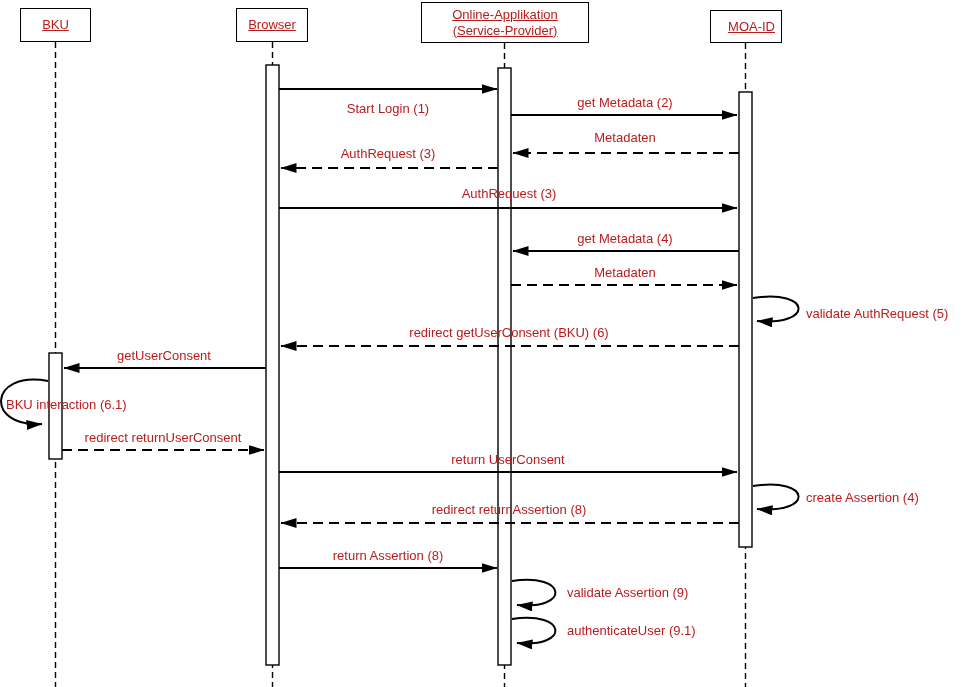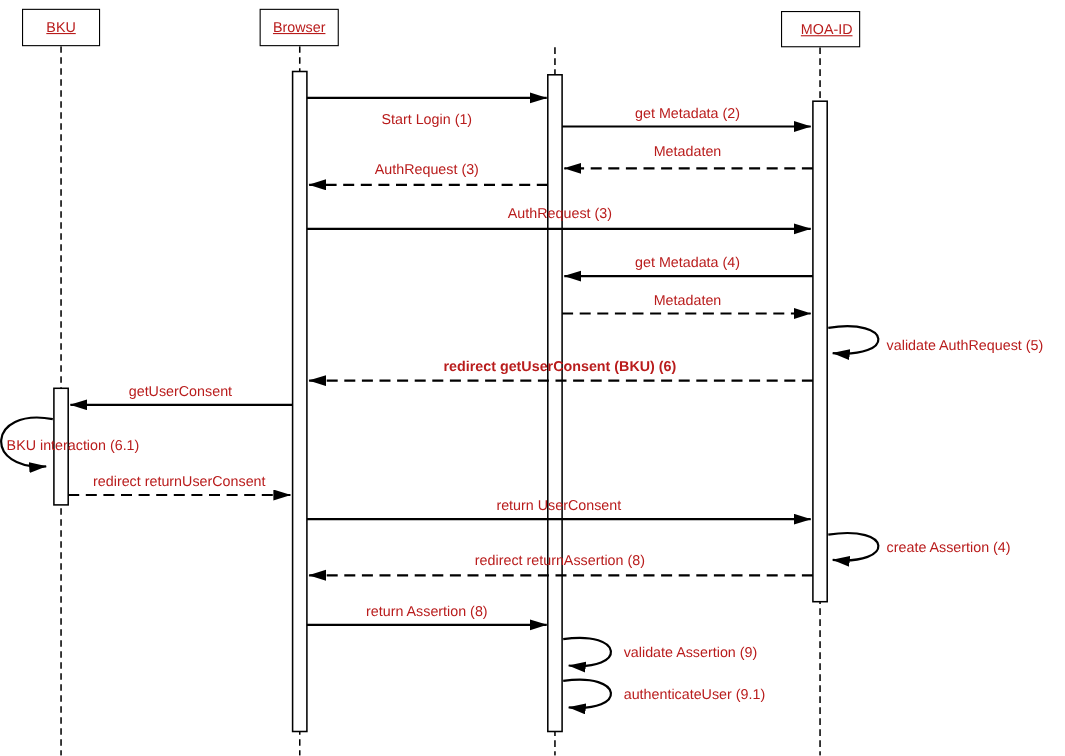--- a/index.html
+++ b/index.html
@@ -92,33 +92,36 @@
       <path d="M 512 619 C 568 611, 570 648, 517 643" marker-end="url(#arrow)"></path>
     </g>
   </svg>
 
   <div class="actor" style="left:20px; top:8px; width:71px; height:34px;">
     <span class="actor-name">BKU</span>
   </div>
   <div class="actor" style="left:236px; top:8px; width:72px; height:34px;">
     <span class="actor-name">Browser</span>
   </div>
+  <div class="actor" style="left:421px; top:2px; width:168px; height:41px;">
+    <span class="actor-name">Online-Applikation (Service-Provider)</span>
+  </div>
   <div class="actor" style="left:710px; top:10px; width:72px; height:33px;justify-content:flex-end;">
     <span class="actor-name">MOA-ID</span>
   </div>
 
   <div class="msg-label center" style="left:388px; top:68px;margin-top:33px;">Start Login (1)</div>
   <div class="msg-label center" style="left:625px; top:95px;">get Metadata (2)</div>
   <div class="msg-label center" style="left:625px; top:130px;">Metadaten</div>
   <div class="msg-label center" style="left:388px; top:146px;">AuthRequest (3)</div>
   <div class="msg-label center" style="left:509px; top:186px;">AuthRequest (3)</div>
   <div class="msg-label center" style="left:625px; top:231px;">get Metadata (4)</div>
   <div class="msg-label center" style="left:625px; top:265px;">Metadaten</div>
   <div class="msg-label" style="left:806px; top:306px;">validate AuthRequest (5)</div>
-  <div class="msg-label center" style="left:509px; top:325px;font-weight:bold;">redirect getUserConsent (BKU) (6)</div>
+  <div class="msg-label center" style="left:509px; top:325px;">redirect getUserConsent (BKU) (6)</div>
   <div class="msg-label center" style="left:164px; top:348px;">getUserConsent</div>
   <div class="msg-label" style="left:6px;   top:397px;">BKU interaction (6.1)</div>
   <div class="msg-label center" style="left:163px; top:430px;">redirect returnUserConsent</div>
   <div class="msg-label center" style="left:508px; top:452px;">return UserConsent</div>
   <div class="msg-label" style="left:806px; top:490px;">create Assertion (4)</div>
   <div class="msg-label center" style="left:509px; top:502px;">redirect returnAssertion (8)</div>
   <div class="msg-label center" style="left:388px; top:548px;">return Assertion (8)</div>
   <div class="msg-label" style="left:567px; top:585px;">validate Assertion (9)</div>
   <div class="msg-label" style="left:567px; top:623px;">authenticateUser (9.1)</div>
 

